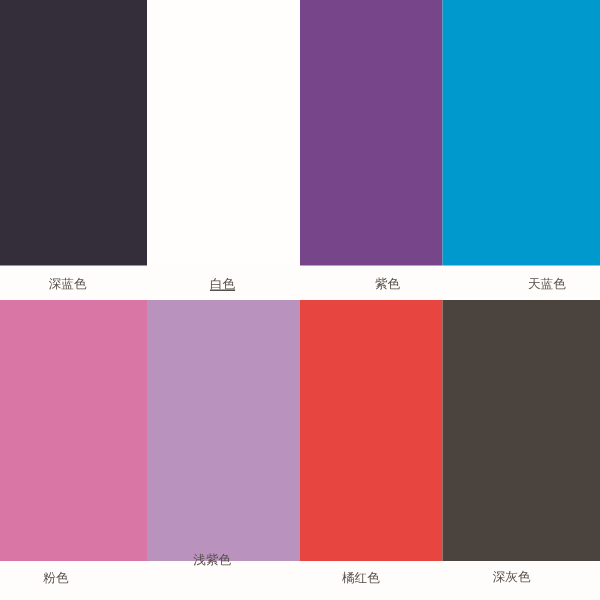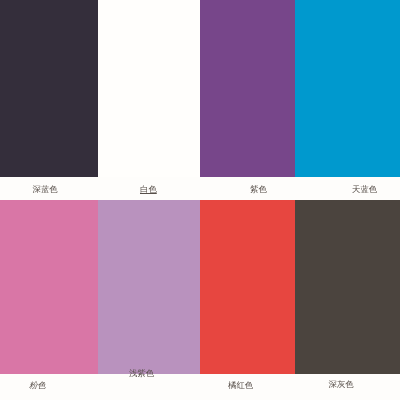--- a/index.html
+++ b/index.html
@@ -32,19 +32,19 @@
 
   </div>
 
   <div class="row">
 
   <div class="swatch" style="background: rgb(217, 118, 166); left: 0px; width: 98px; top: 200px; height: 174px;"></div>
   <div class="swatch" style="background: rgb(185, 146, 190); left: 98px; width: 102px; top: 200px; height: 174px;"></div>
   <div class="swatch" style="background: rgb(231, 70, 64); left: 200px; width: 95px; top: 200px; height: 174px;"></div>
   <div class="swatch" style="background: rgb(75, 68, 62); left: 295px; width: 105px; top: 200px; height: 174px;"></div>
 
-  <div class="lab" style="left: 28.9px; top: 381.4px; color: rgb(87, 79, 73); font-style: italic;">粉色</div>
+  <div class="lab" style="left: 28.9px; top: 381.4px; color: rgb(87, 79, 73);">粉色</div>
   <div class="lab" style="left: 128.9px; top: 369px; color: rgb(87, 79, 73);">浅紫色</div>
   <div class="lab" style="left: 228px; top: 381.4px; color: rgb(87, 79, 73);">橘红色</div>
   <div class="lab" style="left: 328.5px; top: 381.4px; color: rgb(87, 79, 73); font-family: Liberation Serif, serif;">深灰色</div>
   </div>
 
 </div>
 
 </body></html>

